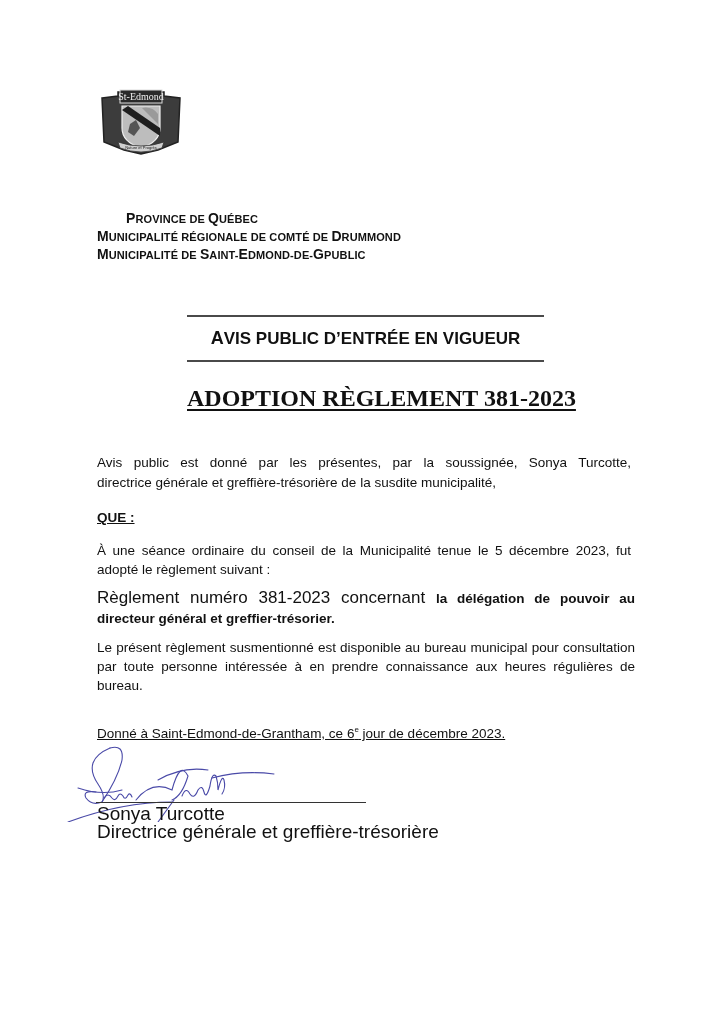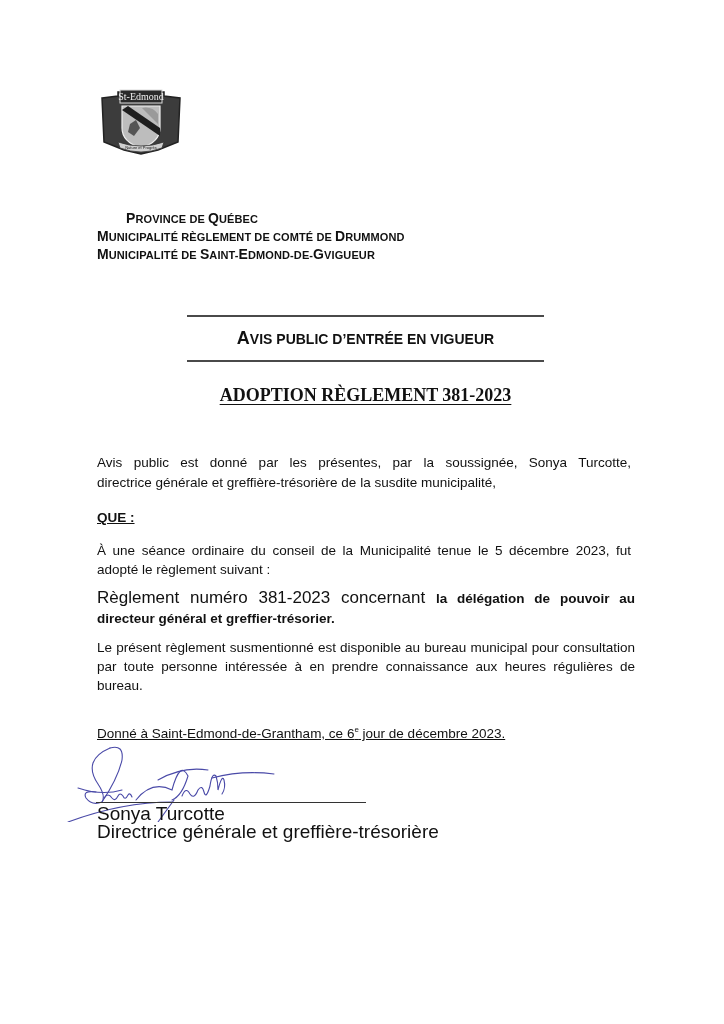--- a/index.html
+++ b/index.html
@@ -15,24 +15,24 @@
   .hdr .big { font-size: 14px; }
   .hdr .sc { font-size: 11px; }
 
   
   .rule { left: 187px; width: 357px; height: 2px; background: #4a4a4a; }
   .rule.top { top: 315px; }
   .rule.bot { top: 360px; }
 
   #title { left: 187px; width: 357px; top: 328px; text-align: center; font-weight: bold; white-space: nowrap; }
   #title .big { font-size: 18px; }
-  #title .sc { font-size: 14px; }
+  #title .sc { font-size: 17px; }
 
   #subtitle { left: 187px; width: 357px; top: 385px; text-align: center;
-              font-family: "Liberation Serif", serif; font-weight: bold; font-size: 18px;
+              font-family: "Liberation Serif", serif; font-weight: bold; font-size: 24px;
               text-decoration: underline; text-underline-offset: 3px; white-space: nowrap; }
 
   .para { left: 97px; width: 534px; font-size: 13.5px; line-height: 20px; text-align: justify; }
   .para.just-last { text-align-last: justify; }
   .b { font-weight: bold; }
 
   #sig-svg { left: 62px; top: 740px; width: 230px; height: 82px; }
   #sig-line { left: 96px; top: 802px; width: 270px; height: 1px; background: #333; }
   .sig-text { left: 97px; font-size: 19px; line-height: 18px; white-space: nowrap; }
 </style>
@@ -50,24 +50,24 @@
     <path d="M32 40 L38 36 L42 44 L36 52 L30 48 Z" fill="#555"></path>
     <path d="M20 58 Q43 66 66 58 L64 64 Q43 72 22 64 Z" fill="#d0d0d0" stroke="#333" stroke-width="0.8"></path>
     <text x="43" y="65" text-anchor="middle" font-family="Liberation Sans, sans-serif" font-size="4" fill="#222">Nature et Progrès</text>
   </svg>
 </div>
 
 <div class="abs hdr" style="top:210px;padding-left:29px;">
   <span class="big">P</span><span class="sc">ROVINCE DE </span><span class="big">Q</span><span class="sc">UÉBEC</span>
 </div>
 <div class="abs hdr" style="top:228px;">
-  <span class="big">M</span><span class="sc">UNICIPALITÉ RÈGLEMENT DE COMTÉ DE </span><span class="big">D</span><span class="sc">RUMMOND</span>
+  <span class="big">M</span><span class="sc">UNICIPALITÉ RÉGIONALE DE COMTÉ DE </span><span class="big">D</span><span class="sc">RUMMOND</span>
 </div>
 <div class="abs hdr" style="top:246px;">
-  <span class="big">M</span><span class="sc">UNICIPALITÉ DE </span><span class="big">S</span><span class="sc">AINT-</span><span class="big">E</span><span class="sc">DMOND-DE-</span><span class="big">G</span><span class="sc">VIGUEUR</span>
+  <span class="big">M</span><span class="sc">UNICIPALITÉ DE </span><span class="big">S</span><span class="sc">AINT-</span><span class="big">E</span><span class="sc">DMOND-DE-</span><span class="big">G</span><span class="sc">PUBLIC</span>
 </div>
 
 <div class="abs rule top"></div>
 <div id="title" class="abs">
   <span class="big">A</span><span class="sc">VIS PUBLIC D’ENTRÉE EN VIGUEUR</span>
 </div>
 <div class="abs rule bot"></div>
 
 <div id="subtitle" class="abs">ADOPTION RÈGLEMENT 381-2023</div>
 

